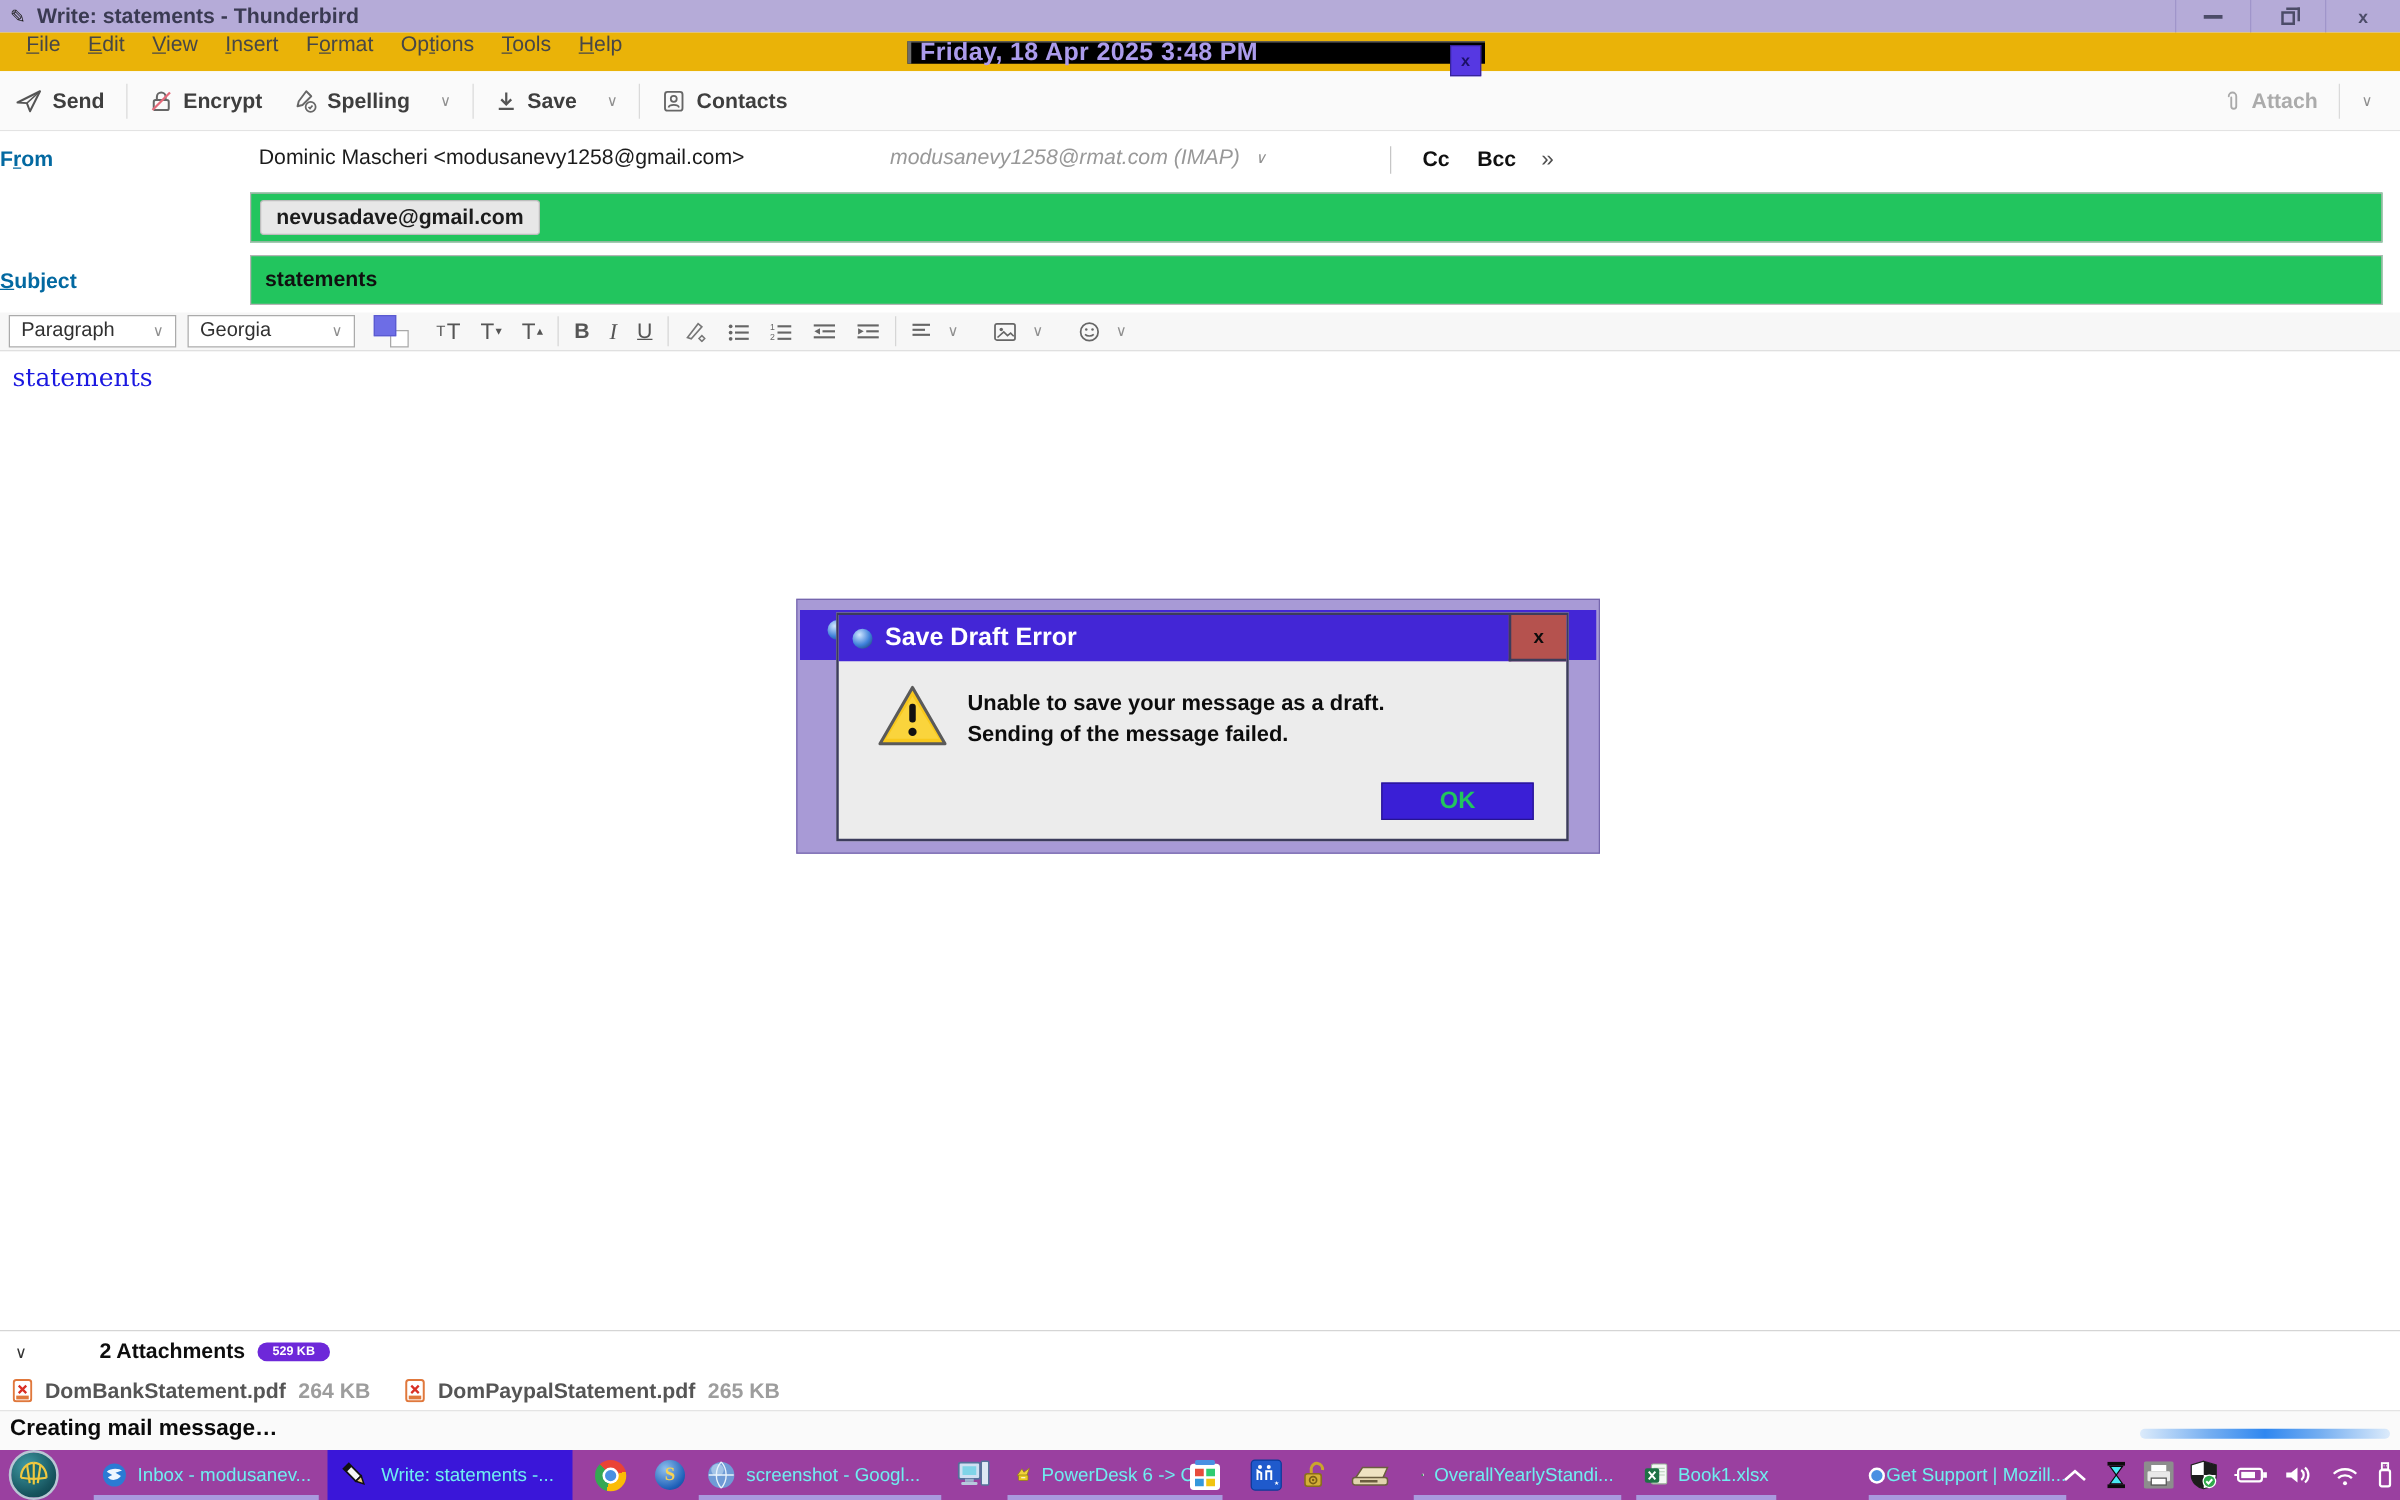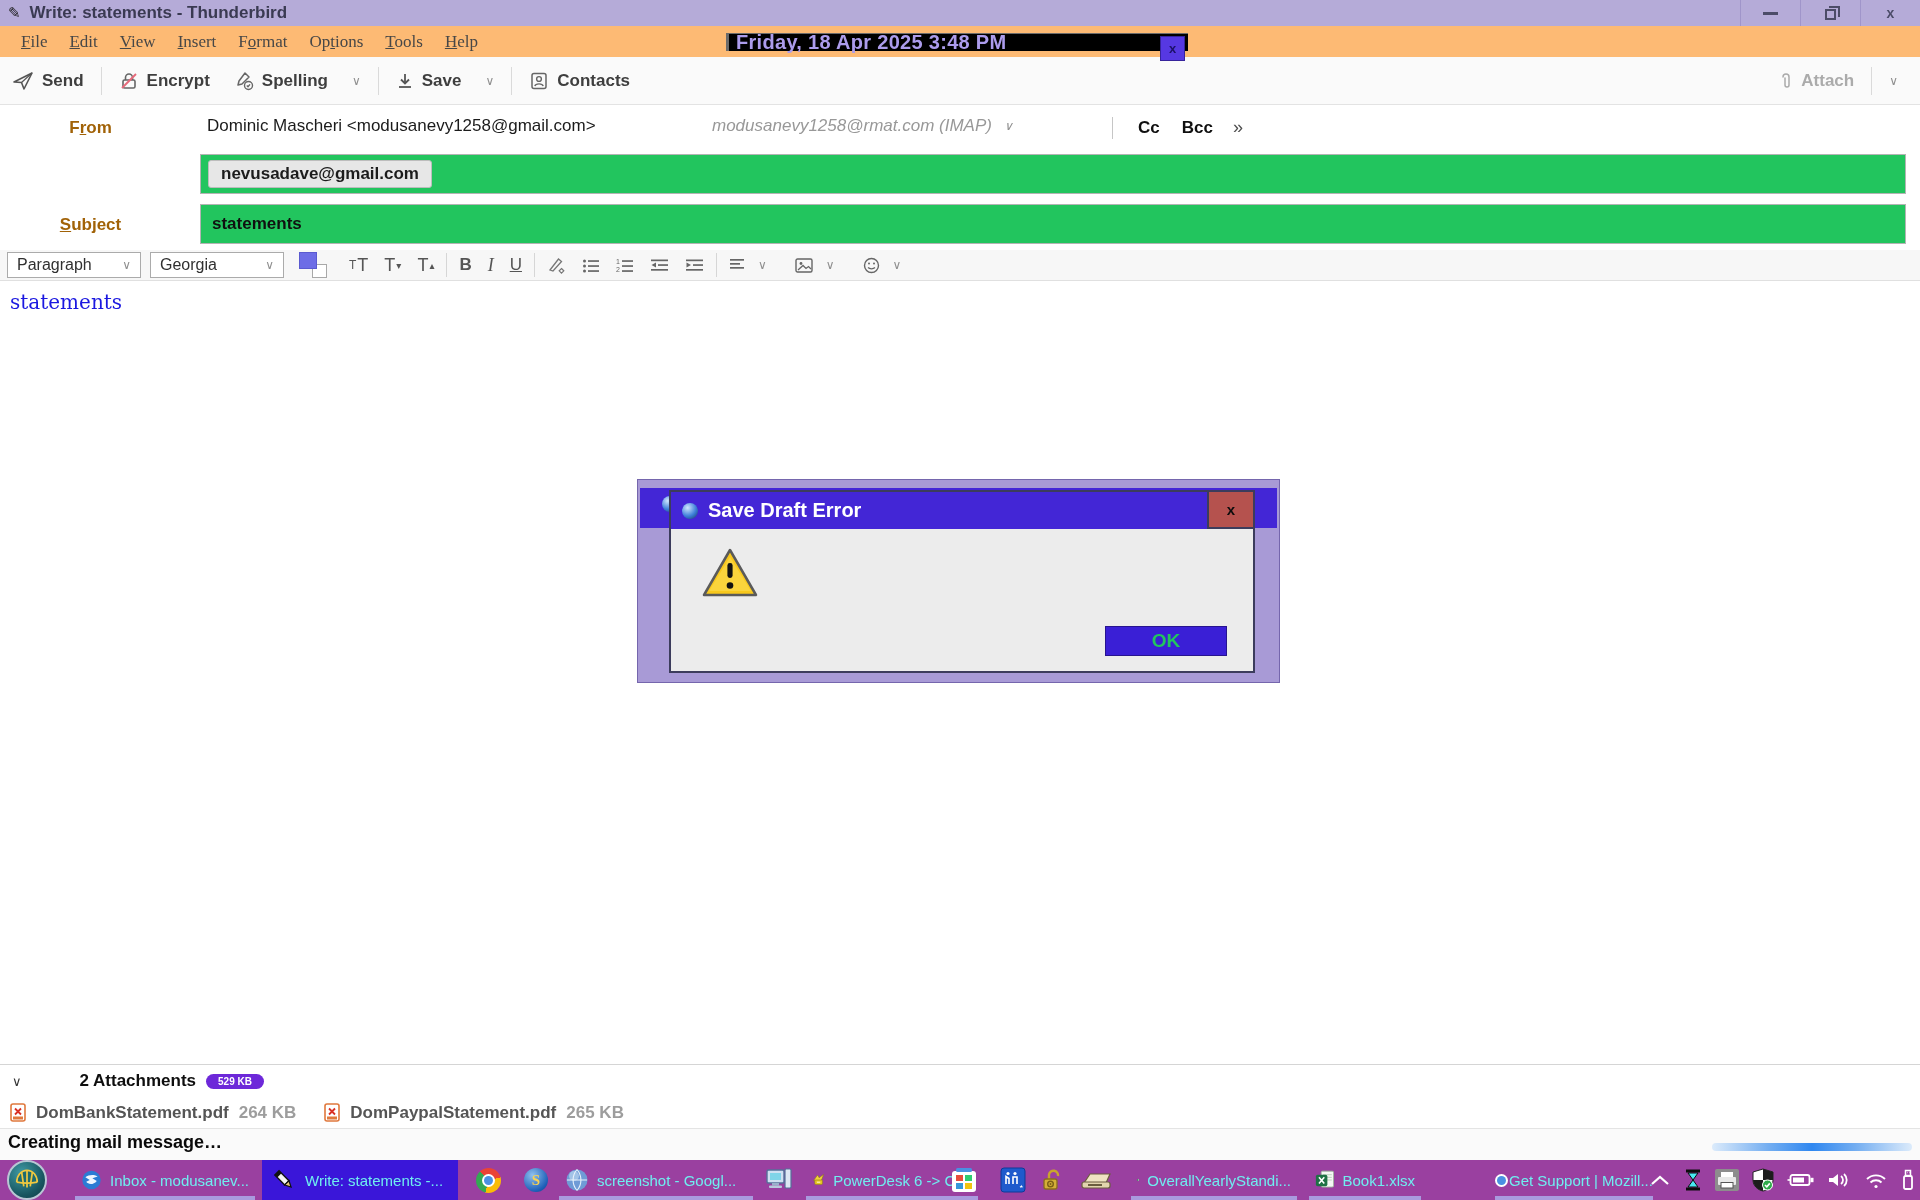--- a/index.html
+++ b/index.html
@@ -10,41 +10,41 @@
   .titlebar { position:absolute; left:0; top:0; width:100%; height:26px; background:#b5abd8; display:flex; align-items:center; padding-left:8px; gap:9px; }
   .titlebar .pencil { font-size:15px; color:#1c1c1c; }
   .titlebar .title { font-size:17px; font-weight:bold; color:#3a3a52; }
   .win-controls { position:absolute; right:0; top:0; height:26px; display:flex; }
   .win-btn { width:60px; height:26px; display:flex; align-items:center; justify-content:center; border-left:1px solid #a095ca; color:#4c4c68; font-weight:bold; font-size:14px; }
   .glyph-min { width:15px; border-top:3px solid #4c4c68; }
   .glyph-restore { width:11px; height:11px; border:2px solid #4c4c68; position:relative; margin-top:2px; }
   .glyph-restore::before { content:""; position:absolute; left:2px; top:-5px; width:9px; height:9px; border:2px solid #4c4c68; border-left:none; border-bottom:none; }
 
   
-  .menubar { position:absolute; top:26px; left:0; width:100%; height:31px; background:#fdba74; display:flex; align-items:center; padding-left:10px;font-family:Liberation Serif, serif; }
+  .menubar { position:absolute; top:26px; left:0; width:100%; height:31px; background:#eab308; display:flex; align-items:flex-start; padding-left:10px; }
   .menu-item { font-size:17px; color:#474747; padding:0 11px; }
   .ak { text-decoration:underline; }
 
   
   .date-banner { position:absolute; left:726px; top:33px; width:462px; height:18px; background:#000000; border-left:3px solid #6b6b6b; border-top:1px solid #6b6b6b; z-index:40; display:flex; align-items:center; }
   .date-banner .dtext { font-size:20px; font-weight:bold; color:#ac9cec; padding-left:7px; letter-spacing:.3px; }
   .banner-close { position:absolute; right:3px; top:2px; width:25px; height:25px; background:#5638e2; border:1px solid #37249c; color:#1c1168; font-size:13px; font-weight:bold; display:flex; align-items:center; justify-content:center; }
 
   
   .toolbar { position:absolute; top:57px; left:0; width:100%; height:48px; background:#fafafa; border-bottom:1px solid #e3e3e3; display:flex; align-items:center; }
   .tb-btn { display:flex; align-items:center; gap:8px; font-size:17px; font-weight:600; color:#3e3e3e; padding:0 12px; }
   .tb-sep { width:1px; height:28px; background:#dadada; margin:0 5px; }
   .tb-chev { color:#8f8f8f; font-size:12px; padding:0 12px; }
   .attach-wrap { position:absolute; right:10px; top:0; height:48px; display:flex; align-items:center; }
   .attach-wrap .tb-btn { color:#ababab; }
 
   
   .addressing { position:absolute; top:105px; left:0; width:100%; height:145px; background:#fff; }
   .addr-row { position:absolute; left:0; right:14px; }
-  .addr-label { position:absolute; left:0; top:0; bottom:0; width:196px; display:flex; align-items:center; justify-content:center; padding-right:15px; font-size:17px; font-weight:600; color:#a16207; }
+  .addr-label { position:absolute; left:0; top:0; bottom:0; width:196px; display:flex; align-items:center; justify-content:flex-start; padding-right:15px; font-size:17px; font-weight:600; color:#0369a1; }
   .row-from { top:0; height:45px; }
   .from-value { position:absolute; left:207px; top:11px; font-size:17px; color:#1b1b1b; }
   .from-account { position:absolute; left:712px; top:11px; font-size:17px; font-style:italic; color:#989898; display:flex; gap:12px; align-items:center; }
   .from-account .tb-chev { padding:0; }
   .from-actions { position:absolute; left:1112px; top:0; height:45px; display:flex; align-items:center; }
   .addr-div { width:1px; height:22px; background:#c6c6c6; margin-right:14px; }
   .ccbcc { font-size:17px; font-weight:bold; color:#101010; padding:0 11px; }
   .more-btn { font-size:18px; color:#4f4f4f; padding-left:9px; }
   .row-to { top:45px; height:50px; }
   .row-subject { top:95px; height:50px; }
@@ -577,18 +577,22 @@
           <span>x</span>
         </div>
     </div>
     <div class="dlg-body">
       <svg class="dlg-warn" width="58" height="52" viewBox="0 0 58 52">
           <path d="M29 3 L55 48 H3 Z" fill="#f8c81c" stroke="#5a5a5a" stroke-width="2.5" stroke-linejoin="round"></path>
           <path d="M29 10 L50 44 H8 Z" fill="#fbda4e" opacity="0.65"></path>
           <rect x="26.4" y="16" width="5.2" height="15" rx="2.4" fill="#111"></rect>
           <circle cx="29" cy="38.5" r="3.3" fill="#111"></circle>
         </svg>
+      <div class="dlg-msg">
+        <div>Unable to save your message as a draft.</div>
+        <div>Sending of the message failed.</div>
+      </div>
       <div class="dlg-ok">
           <span>OK</span>
         </div>
     </div>
   </div>
 </div>
 
 </body></html>

